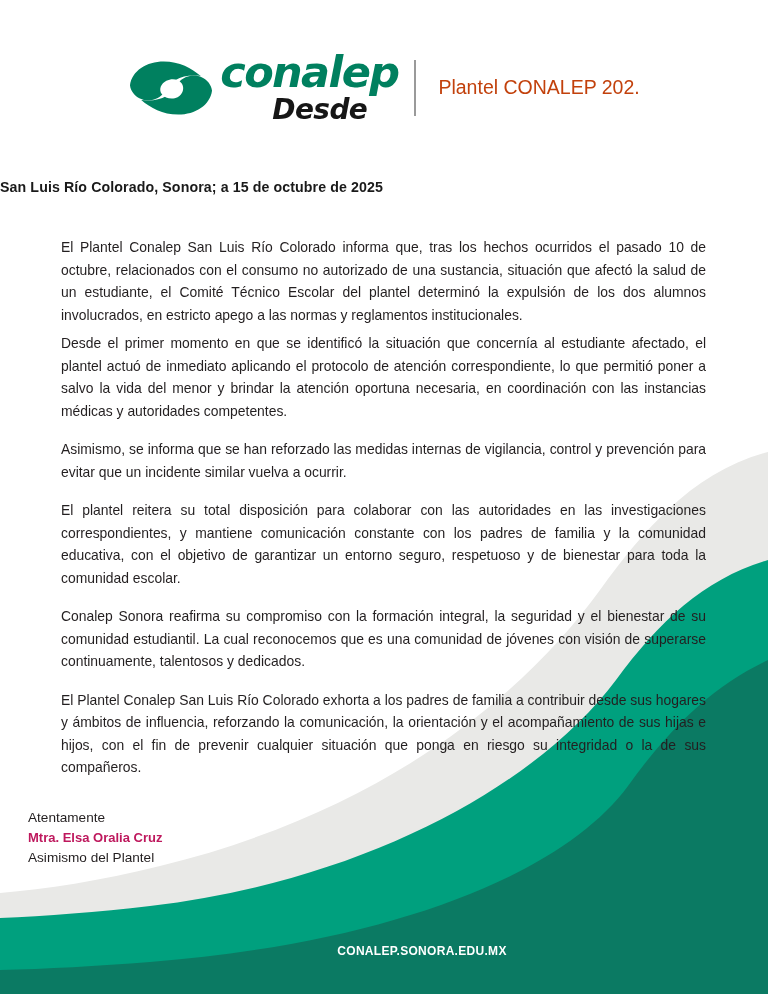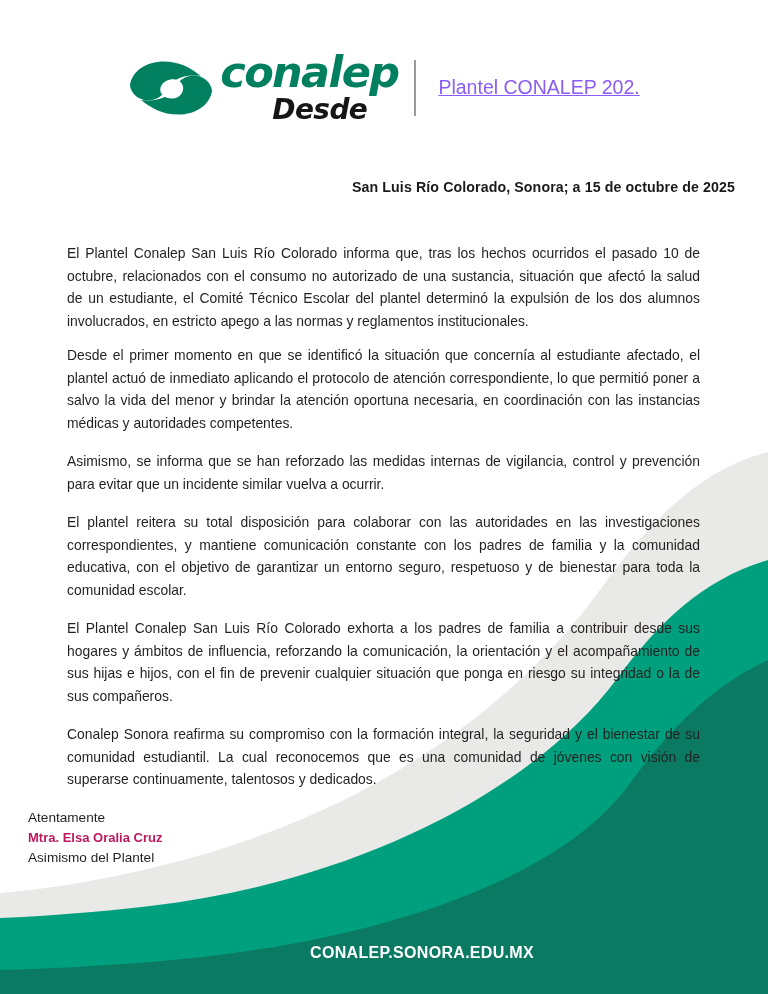--- a/index.html
+++ b/index.html
@@ -80,51 +80,49 @@
     width: 2px;
     height: 56px;
     background: #9a9a9a;
     margin: 0 22px 0 16px;
     flex: 0 0 auto;
   }
   .plantel {
     font-family: "Liberation Sans", sans-serif;
     font-size: 19.5px;
     line-height: 1.38;
-    color: #8b5cf6;
+    color: #c2410c;
     white-space: nowrap;
-    text-decoration: underline;
   }
 
   
   .dateline {
     position: absolute;
     left: 0;
     top: 179px;
     width: 735px;
-    text-align: right;
     font-size: 14.2px;
     font-weight: bold;
     color: #1a1a1a;
     letter-spacing: 0.1px;
   }
 
   
   .body-text {
     position: absolute;
     left: 55px;
     top: 230px;
     width: 657px;
   }
   .para {
     font-size: 13.9px;
     line-height: 1.62;
     text-align: justify;
     color: #231f20;
-    margin: 12px;
+    margin: 6px;
   }
   .para + .para.gap {
     margin-top: 16px;
   }
 
   
   .signature {
     position: absolute;
     left: 0;
     top: 808px;
@@ -145,21 +143,21 @@
 
   
   .footer-url {
     position: absolute;
     left: 0;
     top: 944px;
     width: 768px;
     text-align: center;
     padding-left: 76px;
     box-sizing: border-box;
-    font-size: 16px;
+    font-size: 12px;
     font-weight: bold;
     letter-spacing: 0.3px;
     color: #ffffff;
   }
 </style>
 </head>
 <body>
 
 <div class="page">
 
@@ -197,22 +195,22 @@
     </div>
   </div>
 
   <div class="dateline">San Luis Río Colorado, Sonora; a 15 de octubre de 2025</div>
 
   <div class="body-text">
     <p class="para">El Plantel Conalep San Luis Río Colorado informa que, tras los hechos ocurridos el pasado 10 de octubre, relacionados con el consumo no autorizado de una sustancia, situación que afectó la salud de un estudiante, el Comité Técnico Escolar del plantel determinó la expulsión de los dos alumnos involucrados, en estricto apego a las normas y reglamentos institucionales.</p>
     <p class="para">Desde el primer momento en que se identificó la situación que concernía al estudiante afectado, el plantel actuó de inmediato aplicando el protocolo de atención correspondiente, lo que permitió poner a salvo la vida del menor y brindar la atención oportuna necesaria, en coordinación con las instancias médicas y autoridades competentes.</p>
     <p class="para gap">Asimismo, se informa que se han reforzado las medidas internas de vigilancia, control y prevención para evitar que un incidente similar vuelva a ocurrir.</p>
     <p class="para gap">El plantel reitera su total disposición para colaborar con las autoridades en las investigaciones correspondientes, y mantiene comunicación constante con los padres de familia y la comunidad educativa, con el objetivo de garantizar un entorno seguro, respetuoso y de bienestar para toda la comunidad escolar.</p>
+    <p class="para gap">Conalep Sonora reafirma su compromiso con la formación integral, la seguridad y el bienestar de su comunidad estudiantil. La cual reconocemos que es una comunidad de jóvenes con visión de superarse continuamente, talentosos y dedicados.</p>
     <p class="para gap">El Plantel Conalep San Luis Río Colorado exhorta a los padres de familia a contribuir desde sus hogares y ámbitos de influencia, reforzando la comunicación, la orientación y el acompañamiento de sus hijas e hijos, con el fin de prevenir cualquier situación que ponga en riesgo su integridad o la de sus compañeros.</p>
-    <p class="para gap">Conalep Sonora reafirma su compromiso con la formación integral, la seguridad y el bienestar de su comunidad estudiantil. La cual reconocemos que es una comunidad de jóvenes con visión de superarse continuamente, talentosos y dedicados.</p>
   </div>
 
   <div class="signature">
     <div class="sig-line">Atentamente</div>
     <div class="sig-name">Mtra. Elsa Oralia Cruz</div>
     <div class="sig-line">Asimismo del Plantel</div>
   </div>
 
   <div class="footer-url">CONALEP.SONORA.EDU.MX</div>
 

